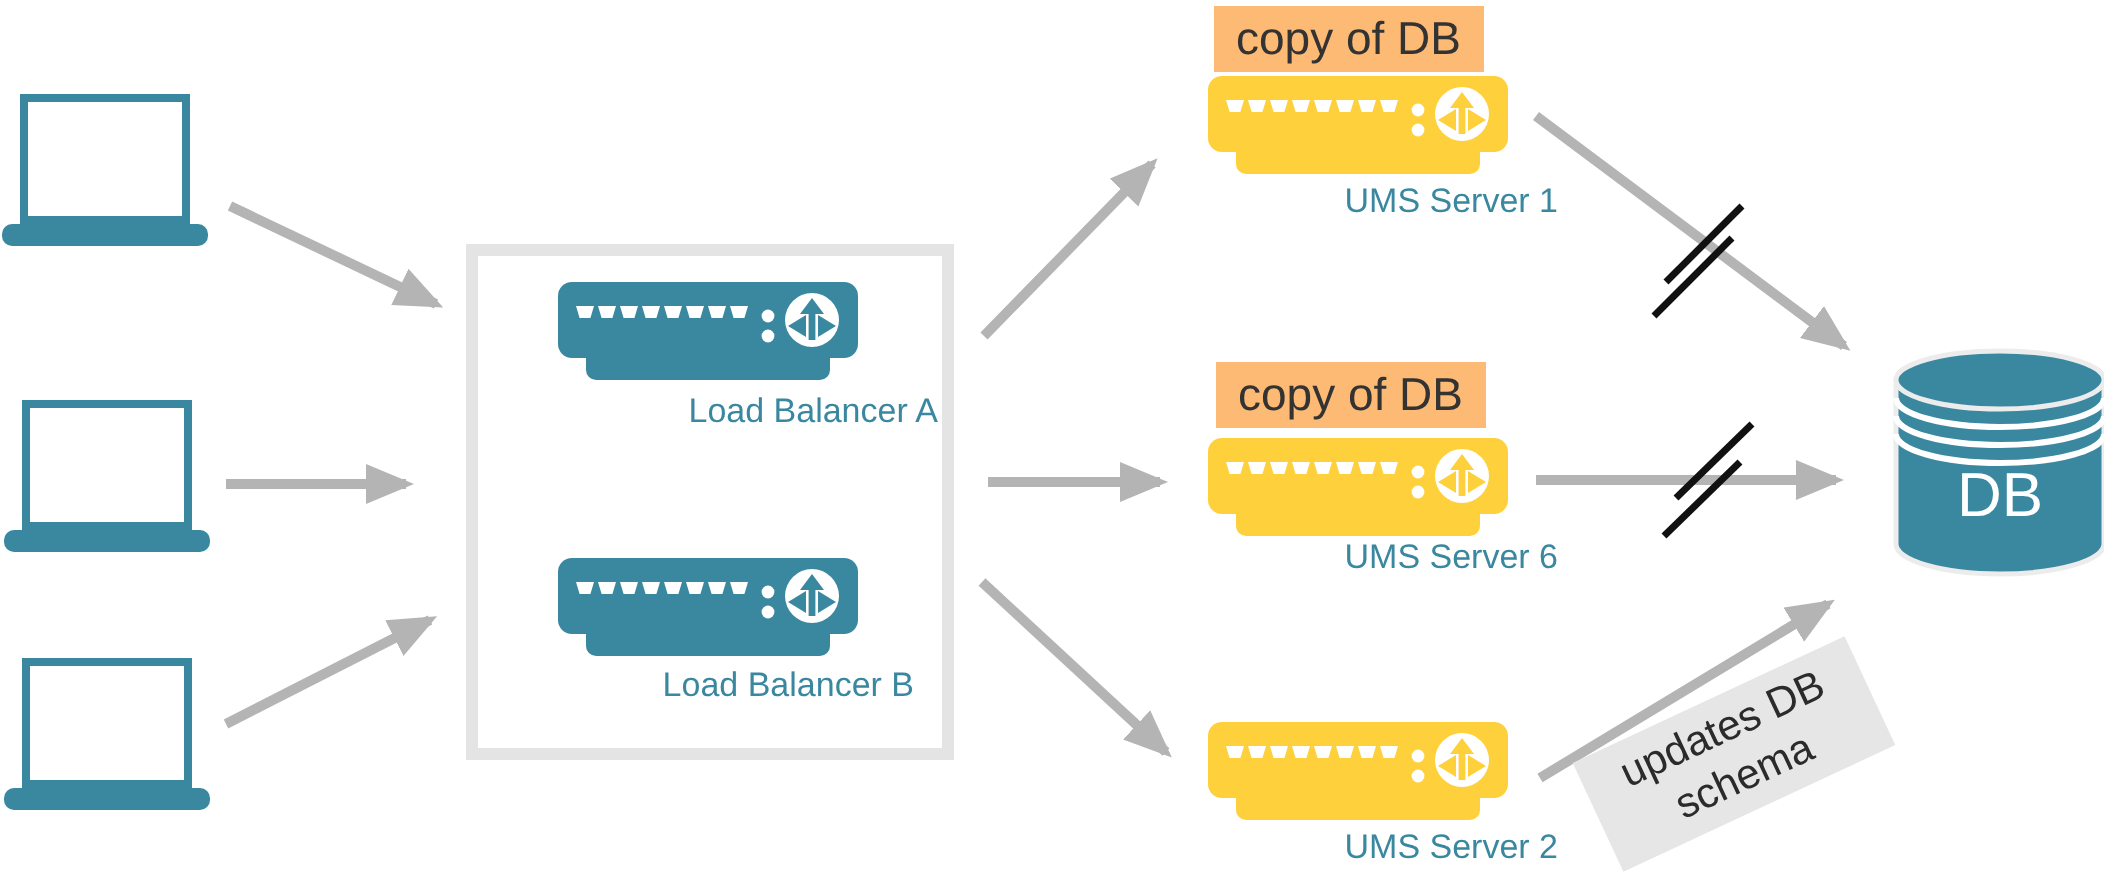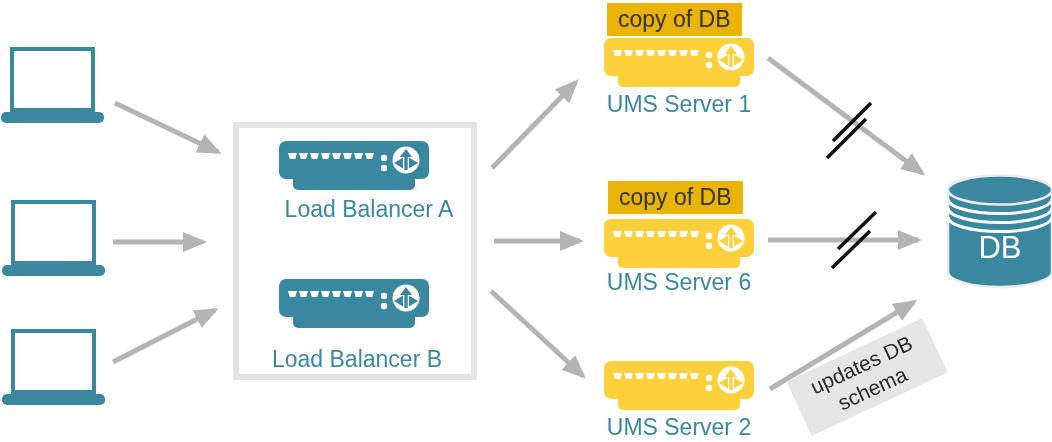--- a/index.html
+++ b/index.html
@@ -4,25 +4,25 @@
 <style>
   html,body{margin:0;padding:0;background:#fff;}
   #stage{
     position:relative;width:1052px;height:442px;background:#ffffff;
     font-family:"Liberation Sans",sans-serif;overflow:hidden;
   }
   .abs{position:absolute;}
   .teal-fill{fill:#3a88a0;}
   .yellow-fill{fill:#fdd03c;}
   .srv-label{
-    position:absolute;width:200px;text-align:center;
-    font-size:23px;color:#3a88a0;white-space:nowrap;
+    position:absolute;width:200px;text-align:right;
+    font-size:17px;color:#3a88a0;white-space:nowrap;
   }
   .badge{
-    position:absolute;background:#eab308;color:#333;
+    position:absolute;background:#fdba74;color:#333;
     font-size:23px;padding:3px 11px;white-space:nowrap;
   }
   .lb-box{
     position:absolute;left:233px;top:122px;width:244px;height:258px;
     box-sizing:border-box;border:6px solid #e4e4e4;background:#ffffff;
   }
   .note{
     position:absolute;left:792px;top:347px;width:150px;height:60px;
     background:#e6e6e6;color:#2b2b2b;font-size:21px;line-height:1.25;
     display:flex;align-items:center;justify-content:center;text-align:center;
@@ -118,21 +118,21 @@
         <circle cx="105" cy="27" r="3.2"></circle>
       <circle cx="127" cy="19" r="13.5"></circle>
     </g>
     <g class="teal-fill">
       <path d="M127 8 L133 16 L121 16 Z"></path>
       <path d="M115 22 L124 16.5 L124 27.5 Z"></path>
       <path d="M139 22 L130 16.5 L130 27.5 Z"></path>
       <rect x="125.3" y="15" width="3.4" height="14"></rect>
     </g>
   </svg>
-  <div class="srv-label" style="left:257px;top:346px">Load Balancer B</div>
+  <div class="srv-label" style="left:257px;top:333px">Load Balancer B</div>
 
   <div class="badge" style="left:607px;top:3px">copy of DB</div>
   <svg class="abs" style="left:604px;top:38px" width="150" height="52" viewBox="0 0 150 52">
     <rect x="0" y="0" width="150" height="38" rx="7" class="yellow-fill"></rect>
     <rect x="14" y="30" width="122" height="19" rx="5" class="yellow-fill"></rect>
     <g fill="#ffffff">
       <path d="M9 12 h9 l-1.8 6 h-5.4 z"></path>
         <path d="M20 12 h9 l-1.8 6 h-5.4 z"></path>
       <path d="M31 12 h9 l-1.8 6 h-5.4 z"></path>
         <path d="M42 12 h9 l-1.8 6 h-5.4 z"></path>

